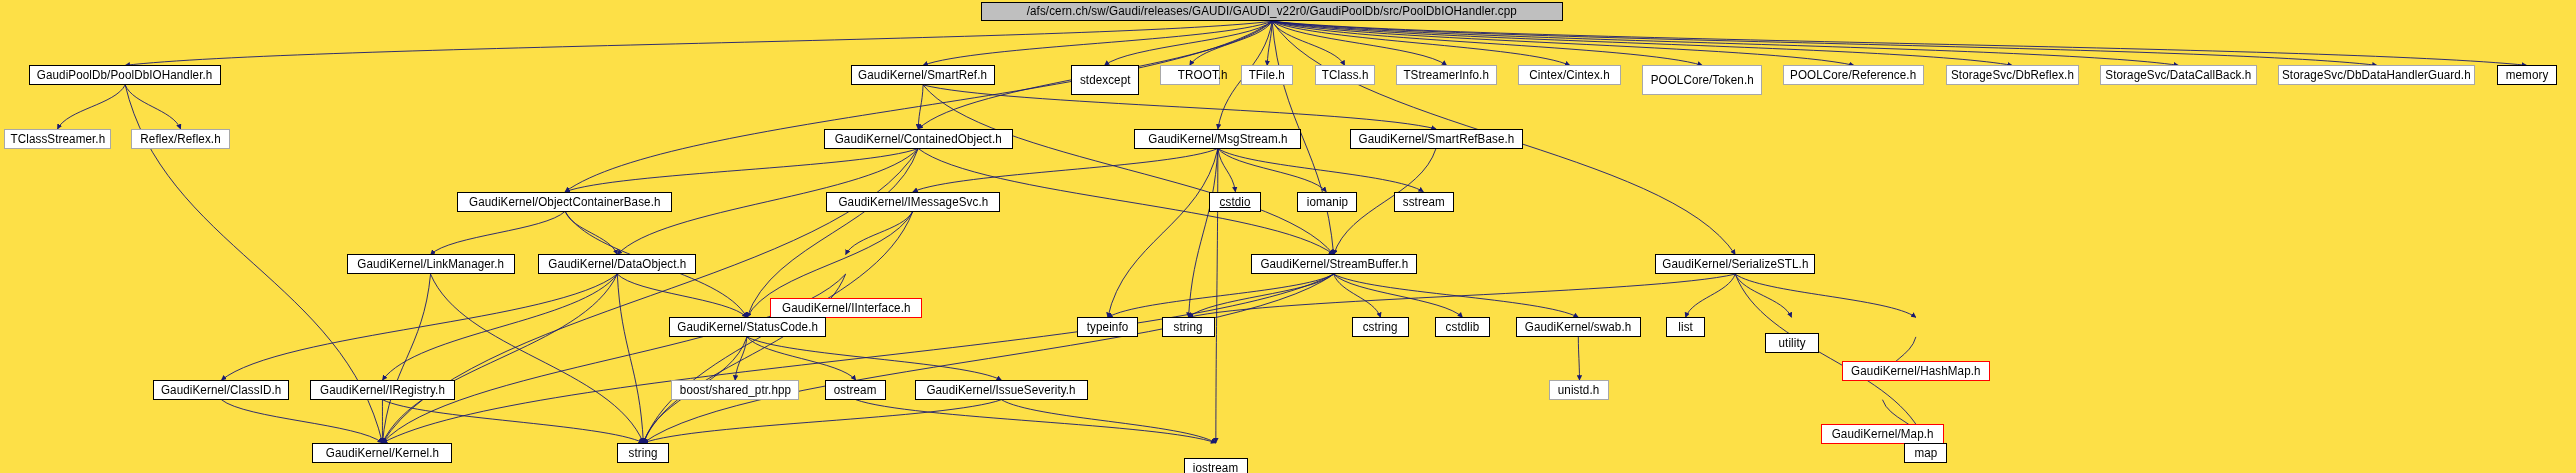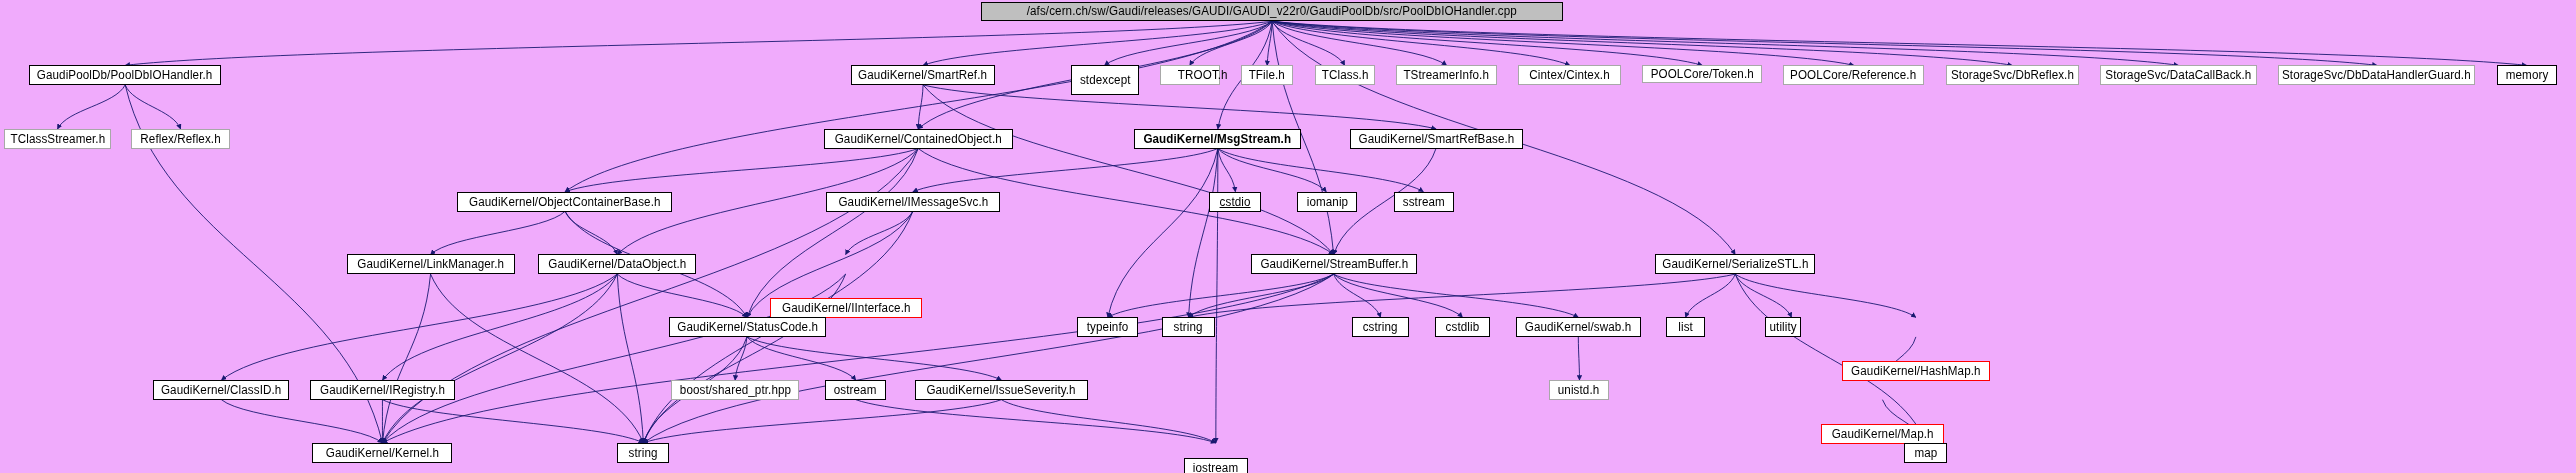--- a/index.html
+++ b/index.html
@@ -8,21 +8,21 @@
     padding: 0;
     background: #ffffff;
   }
   body {
     font-family: "Liberation Sans", sans-serif;
   }
   #graph-canvas {
     position: relative;
     width: 2576px;
     height: 474px;
-    background: #f0abfc;
+    background: #fde047;
     overflow: hidden;
   }
   #edge-layer {
     position: absolute;
     left: 0;
     top: 0;
     width: 2576px;
     height: 474px;
     pointer-events: none;
   }
@@ -176,21 +176,21 @@
       </div>
       <div class="node style-gray" style="left: 1315px; top: 65px; width: 60px; height: 19.6px;">
         <span class="node-label">TClass.h</span>
       </div>
       <div class="node style-gray" style="left: 1396px; top: 65px; width: 101px; height: 19.6px;">
         <span class="node-label">TStreamerInfo.h</span>
       </div>
       <div class="node style-gray" style="left: 1518px; top: 65px; width: 103px; height: 19.6px;">
         <span class="node-label">Cintex/Cintex.h</span>
       </div>
-      <div class="node style-gray" style="left: 1642px; top: 65px; width: 120px; height: 18px;">
+      <div class="node style-gray" style="left: 1642px; top: 65px; width: 120px; height: 30px;">
         <span class="node-label">POOLCore/Token.h</span>
       </div>
       <div class="node style-gray" style="left: 1783px; top: 65px; width: 141px; height: 19.6px;">
         <span class="node-label">POOLCore/Reference.h</span>
       </div>
       <div class="node style-gray" style="left: 1946px; top: 65px; width: 133px; height: 19.6px;">
         <span class="node-label">StorageSvc/DbReflex.h</span>
       </div>
       <div class="node style-gray" style="left: 2100px; top: 65px; width: 157px; height: 19.6px;">
         <span class="node-label">StorageSvc/DataCallBack.h</span>
@@ -203,21 +203,21 @@
       </div>
       <div class="node style-gray" style="left: 4.1px; top: 129px; width: 107px; height: 19.6px;">
         <span class="node-label">TClassStreamer.h</span>
       </div>
       <div class="node style-gray" style="left: 131px; top: 129px; width: 99px; height: 19.6px;">
         <span class="node-label">Reflex/Reflex.h</span>
       </div>
       <div class="node style-bold" style="left: 824px; top: 129px; width: 189px; height: 19.6px;">
         <span class="node-label">GaudiKernel/ContainedObject.h</span>
       </div>
-      <div class="node style-bold" style="left: 1134px; top: 129px; width: 167px; height: 19.6px; font-weight: bold;">
+      <div class="node style-bold" style="left: 1134px; top: 129px; width: 167px; height: 19.6px;">
         <span class="node-label">GaudiKernel/MsgStream.h</span>
       </div>
       <div class="node style-bold" style="left: 1350px; top: 129px; width: 173px; height: 19.6px;">
         <span class="node-label">GaudiKernel/SmartRefBase.h</span>
       </div>
       <div class="node style-bold" style="left: 457px; top: 192px; width: 215px; height: 19.6px;">
         <span class="node-label">GaudiKernel/ObjectContainerBase.h</span>
       </div>
       <div class="node style-bold" style="left: 826px; top: 192px; width: 174px; height: 19.6px;">
         <span class="node-label">GaudiKernel/IMessageSvc.h</span>
@@ -260,21 +260,21 @@
       </div>
       <div class="node style-plain" style="left: 1435px; top: 317px; width: 55px; height: 19.6px;">
         <span class="node-label">cstdlib</span>
       </div>
       <div class="node style-plain" style="left: 1516px; top: 317px; width: 125px; height: 19.6px;">
         <span class="node-label">GaudiKernel/swab.h</span>
       </div>
       <div class="node style-plain" style="left: 1666px; top: 317px; width: 39px; height: 19.6px;">
         <span class="node-label">list</span>
       </div>
-      <div class="node style-plain" style="left: 1765px; top: 317px; width: 36px; height: 19.6px;">
+      <div class="node style-plain" style="left: 1765px; top: 333px; width: 54px; height: 19.6px;">
         <span class="node-label">utility</span>
       </div>
       <div class="node style-red" style="left: 1842px; top: 317px; width: 148px; height: 19.6px;">
         <span class="node-label">GaudiKernel/HashMap.h</span>
       </div>
       <div class="node style-plain" style="left: 153px; top: 380px; width: 136px; height: 19.6px;">
         <span class="node-label">GaudiKernel/ClassID.h</span>
       </div>
       <div class="node style-plain" style="left: 310px; top: 380px; width: 145px; height: 19.6px;">
         <span class="node-label">GaudiKernel/IRegistry.h</span>

